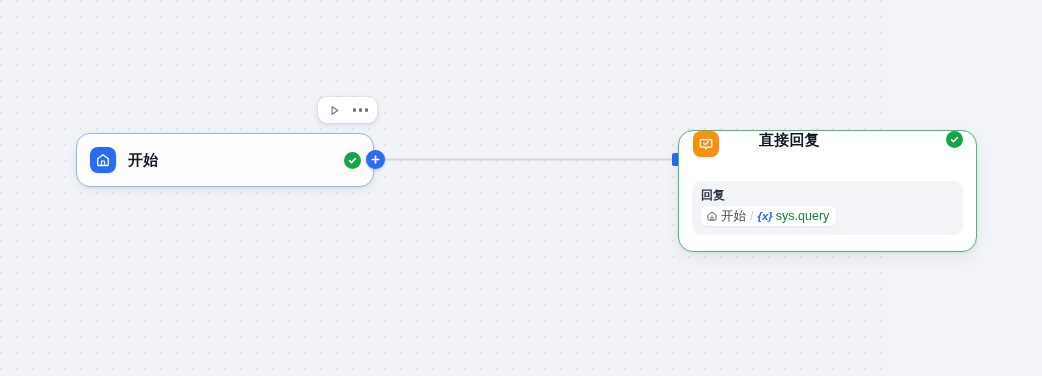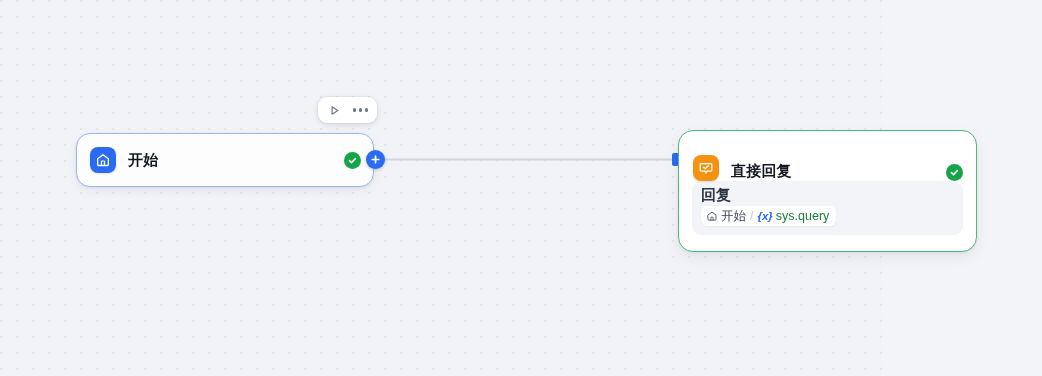--- a/index.html
+++ b/index.html
@@ -155,36 +155,37 @@
     box-sizing: border-box;
     background: #ffffff;
     border: 1.7px solid #4cba7e;
     border-radius: 15px;
     box-shadow: 0 1px 3px rgba(16,24,40,0.07), 0 6px 16px rgba(16,24,40,0.06);
     padding: 0;
   }
 
   .answer-head {
     display: flex;
-    align-items: flex-end;
+    align-items: flex-start;
     height: 50px;
     padding: 0 13px 0 14px;
     box-sizing: border-box;
+    gap: 28px;
   }
 
   .answer-body {
     margin: 0 13px;
     background: #f2f4f7;
     border-radius: 9px;
     padding: 7px 9px 9px 9px;
     box-sizing: border-box;
   }
 
   .field-label {
-    font-size: 15px;
+    font-size: 12px;
     font-weight: bold;
     color: #2c3342;
     margin-bottom: 4px;
     line-height: 14px;
   }
 
   .var-chip {
     display: inline-flex;
     align-items: center;
     background: #ffffff;

